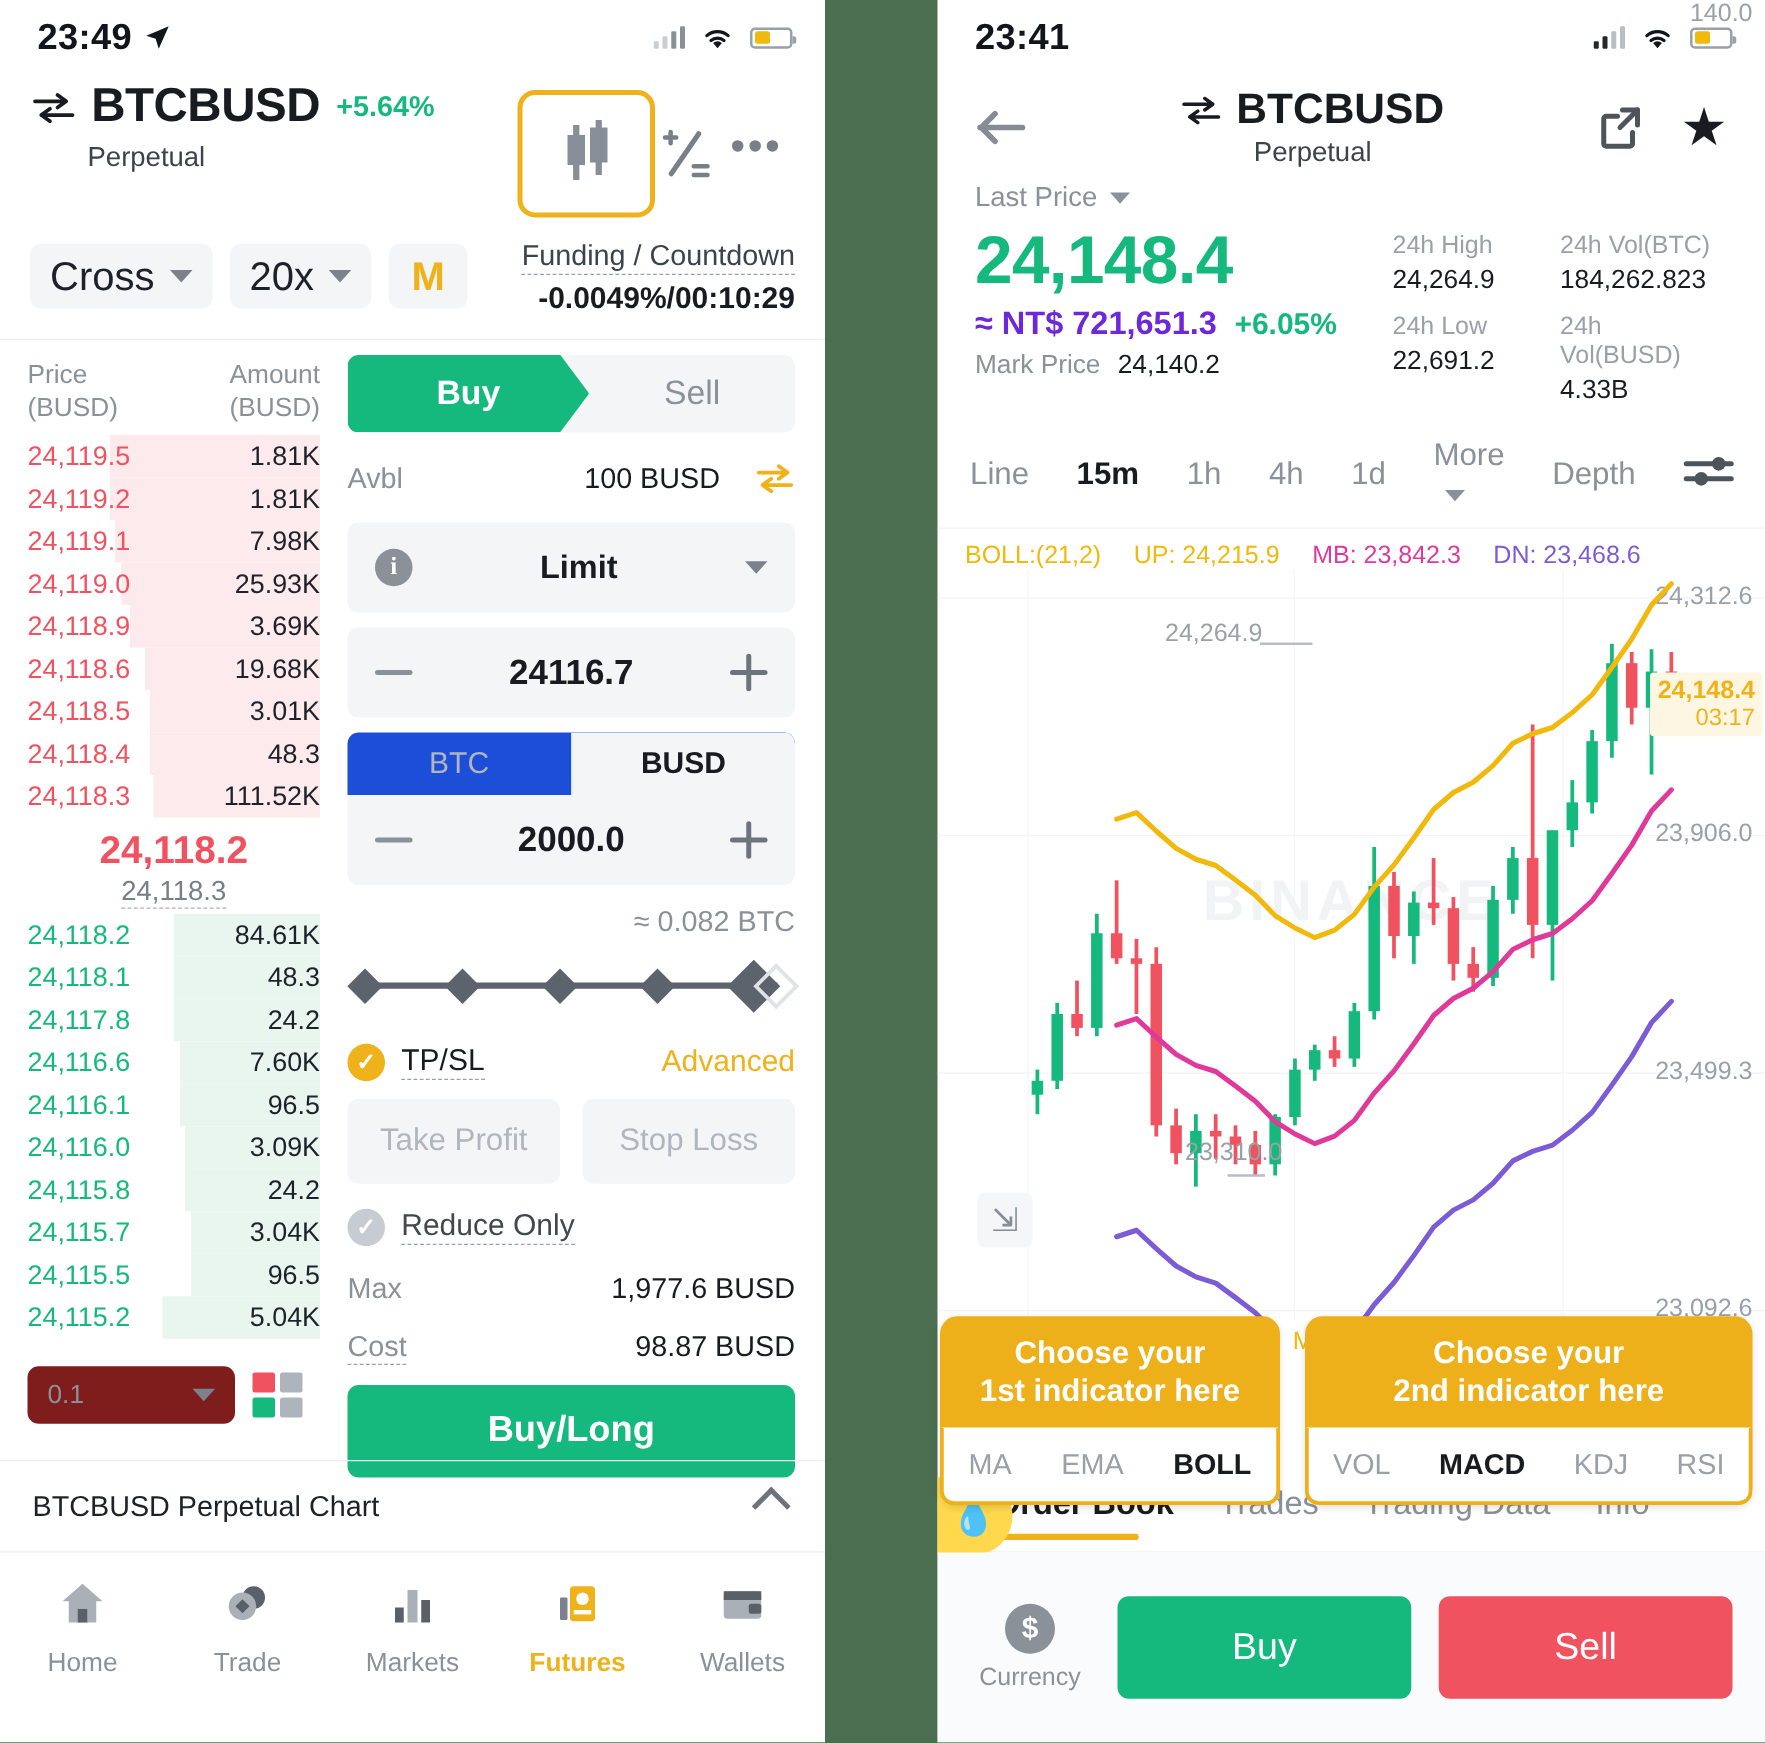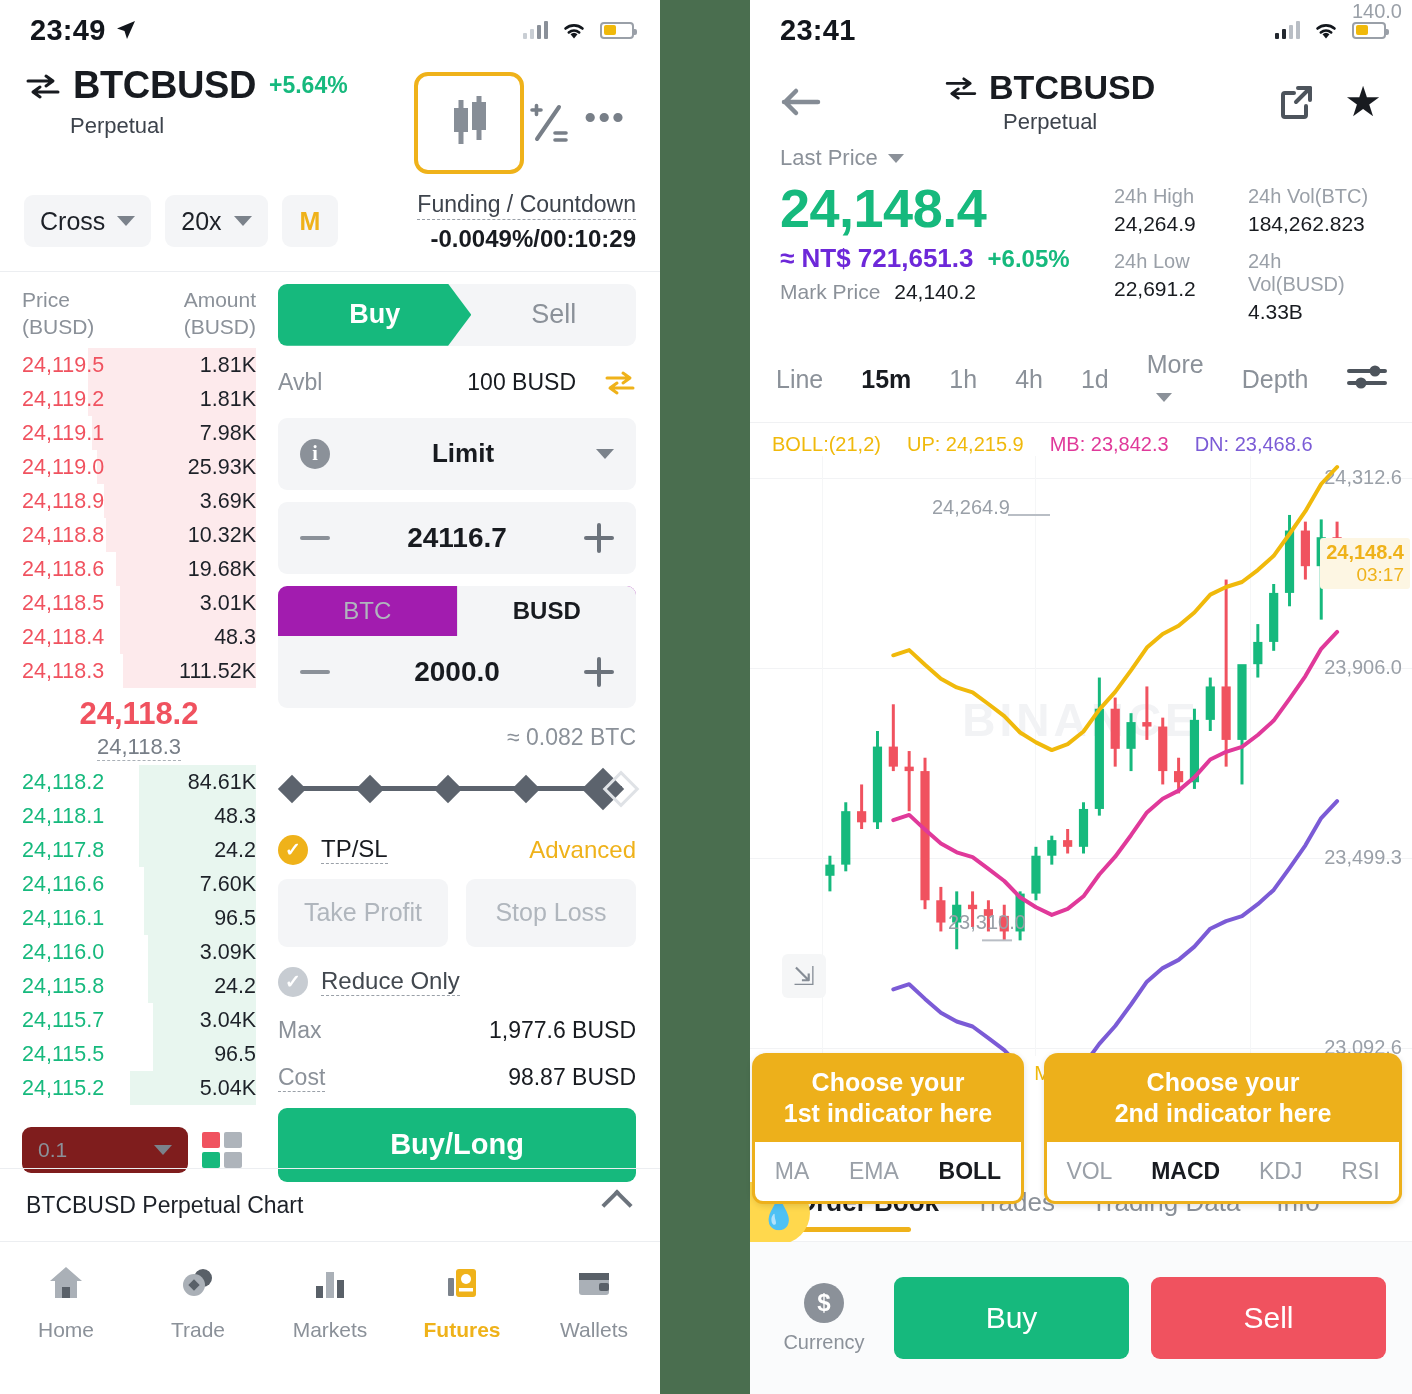--- a/index.html
+++ b/index.html
@@ -36,21 +36,21 @@
   .pairname { font-size:38px; font-weight:700; color:#181b20; letter-spacing:-.4px; }
   .pairchg { font-size:23px; font-weight:600; color:#16b97d; }
   .perp { font-size:22px; color:#3d434c; margin:6px 0 0 44px; }
   .hd-icons { display:flex; align-items:center; gap:2px; margin-top:8px;}
   .hl-box { width:110px;height:102px;border:4px solid #efb21a;border-radius:14px;display:flex;align-items:center;justify-content:center;}
   .ic-dots{font-size:34px;color:#787f88;letter-spacing:2px;line-height:10px;padding:0 8px 12px 10px;}
 
   
   .marginrow{ display:flex; align-items:center; padding:16px 24px 18px 24px; gap:14px;}
   .chip{ background:#f4f5f7;border-radius:9px;height:52px;display:flex;align-items:center;padding:0 16px;gap:12px;}
-  .chip .t{font-size:25px;color:#1d2128;font-weight:500;}
+  .chip .t{font-size:32px;color:#1d2128;font-weight:500;}
   .caret{width:0;height:0;border-left:9px solid transparent;border-right:9px solid transparent;border-top:10px solid #7b828b;}
   .chip.m{padding:0 18px;}
   .chip.m .t{color:#efb21a;font-weight:600;}
   .funding{margin-left:auto;text-align:right;}
   .funding .lab{font-size:23px;color:#3d434c;border-bottom:1px dashed #9aa0a8;display:inline-block;line-height:1.25;}
   .funding .val{font-size:24px;color:#181b20;font-weight:600;margin-top:5px;}
   .hrule{height:1px;background:#eceef1;}
 
   
   .lbody{ display:flex; }
@@ -87,21 +87,21 @@
   .field.typ{justify-content:space-between;}
   .field.typ .tl{font-size:26px;font-weight:600;color:#181b20;flex:1;text-align:center;}
   .infoic{width:30px;height:30px;border-radius:50%;background:#8b9199;color:#fff;font-size:20px;font-weight:700;display:flex;align-items:center;justify-content:center;font-family:"Liberation Serif",serif;}
   .field.stepper{justify-content:space-between;}
   .field.stepper .v{font-size:28px;font-weight:700;color:#181b20;}
   .minus{width:30px;height:4px;background:#8b9199;border-radius:2px;}
   .plus{position:relative;width:30px;height:30px;}
   .plus:before,.plus:after{content:"";position:absolute;background:#6c737c;border-radius:2px;}
   .plus:before{left:0;top:13px;width:30px;height:4px;}
   .plus:after{top:0;left:13px;height:30px;width:4px;}
-  .unittabs{display:flex;margin-top:12px;background:#a21caf;border-radius:9px 9px 0 0;overflow:hidden;}
+  .unittabs{display:flex;margin-top:12px;background:#1d4ed8;border-radius:9px 9px 0 0;overflow:hidden;}
   .unittabs div{flex:1;height:50px;display:flex;align-items:center;justify-content:center;font-size:24px;}
   .unittabs .off{color:#b0b6bd;}
   .unittabs .on{color:#181b20;font-weight:700;background:#f4f5f7;border-left:1px solid #e3e5e9;}
   .field.qty{margin-top:0;border-radius:0 0 9px 9px;}
   .approx{text-align:right;color:#8b9199;font-size:23px;margin-top:16px;}
   .slider{position:relative;height:40px;margin:18px 4px 0 4px;display:flex;align-items:center;}
   .slider .track{position:absolute;left:6px;right:10px;height:5px;background:#5c636d;}
   .slider .dot{position:absolute;width:20px;height:20px;background:#5c636d;transform:rotate(45deg);}
   .slider .dot.big{width:30px;height:30px;}
   .slider .ghost{position:absolute;right:-2px;width:26px;height:26px;border:3px solid #dfe2e6;transform:rotate(45deg);}
@@ -297,25 +297,20 @@
      </div>
           <div class="orow ask">
        <span class="bar" style="width:68%"></span>
        <span class="p">24,119.0</span>
        <span class="a">25.93K</span>
      </div>
           <div class="orow ask">
        <span class="bar" style="width:65%"></span>
        <span class="p">24,118.9</span>
        <span class="a">3.69K</span>
-     </div>
-          <div class="orow ask">
-       <span class="bar" style="width:64%"></span>
-       <span class="p">24,118.8</span>
-       <span class="a">10.32K</span>
      </div>
           <div class="orow ask">
        <span class="bar" style="width:60%"></span>
        <span class="p">24,118.6</span>
        <span class="a">19.68K</span>
      </div>
           <div class="orow ask">
        <span class="bar" style="width:58%"></span>
        <span class="p">24,118.5</span>
        <span class="a">3.01K</span>

